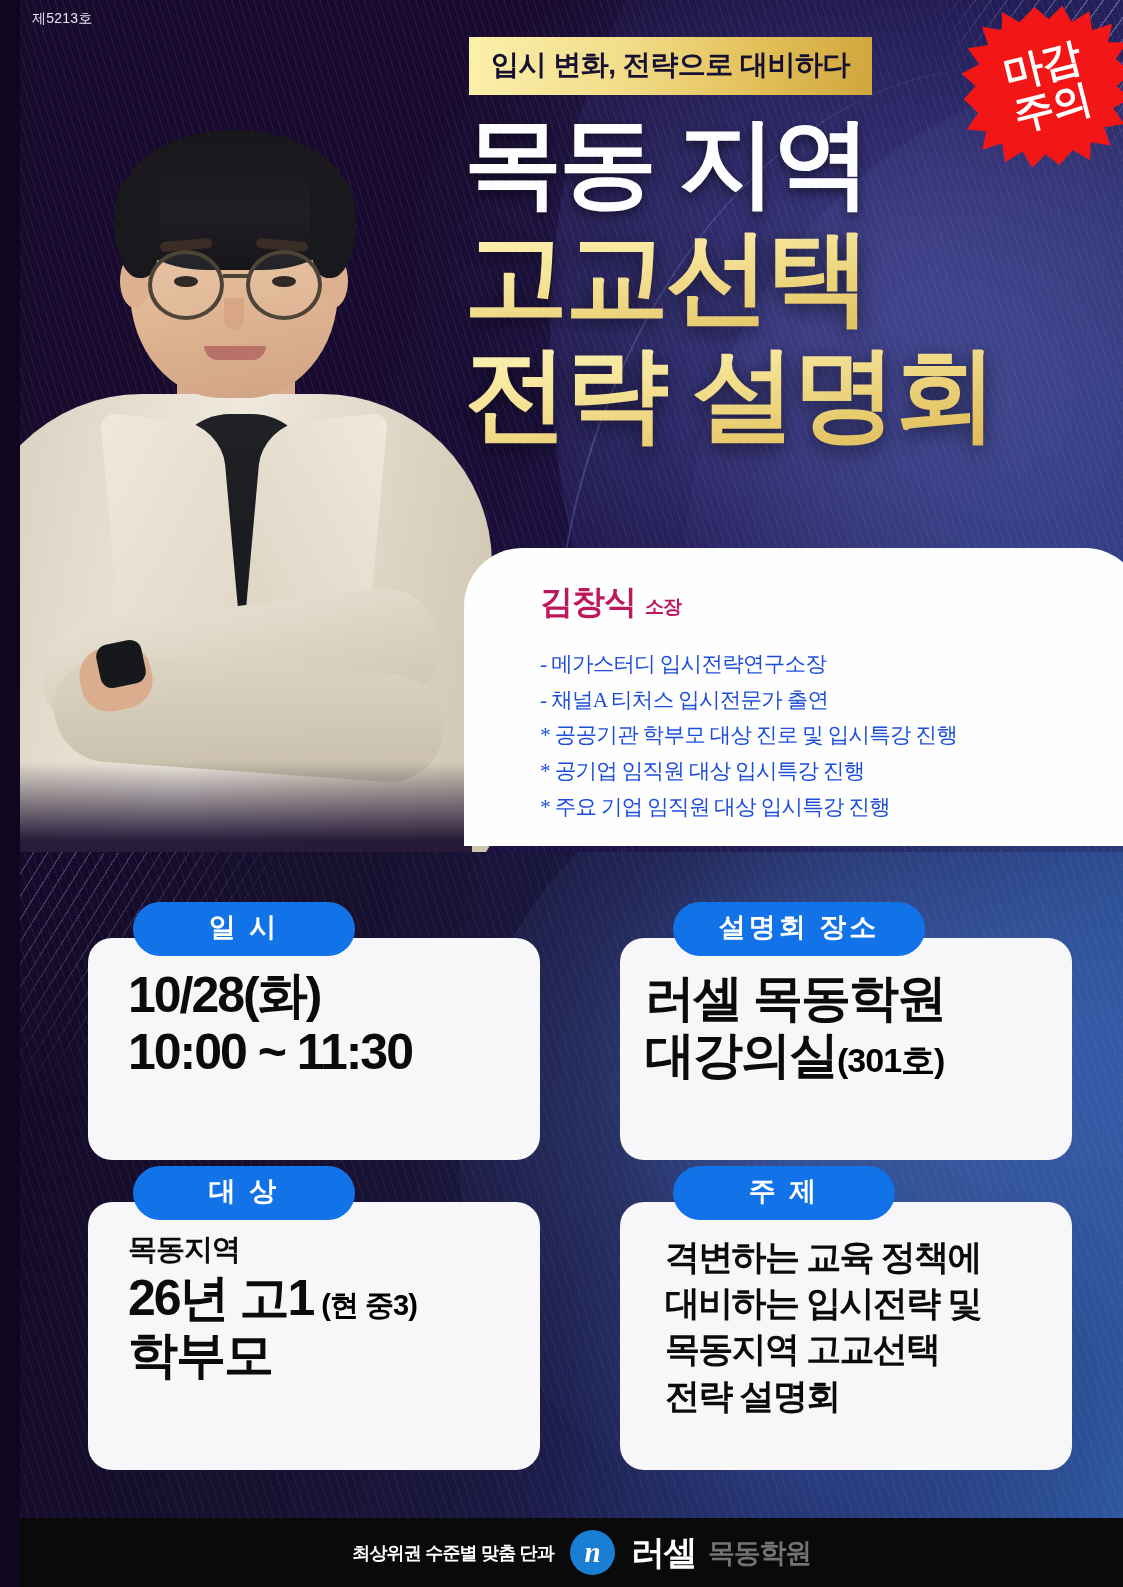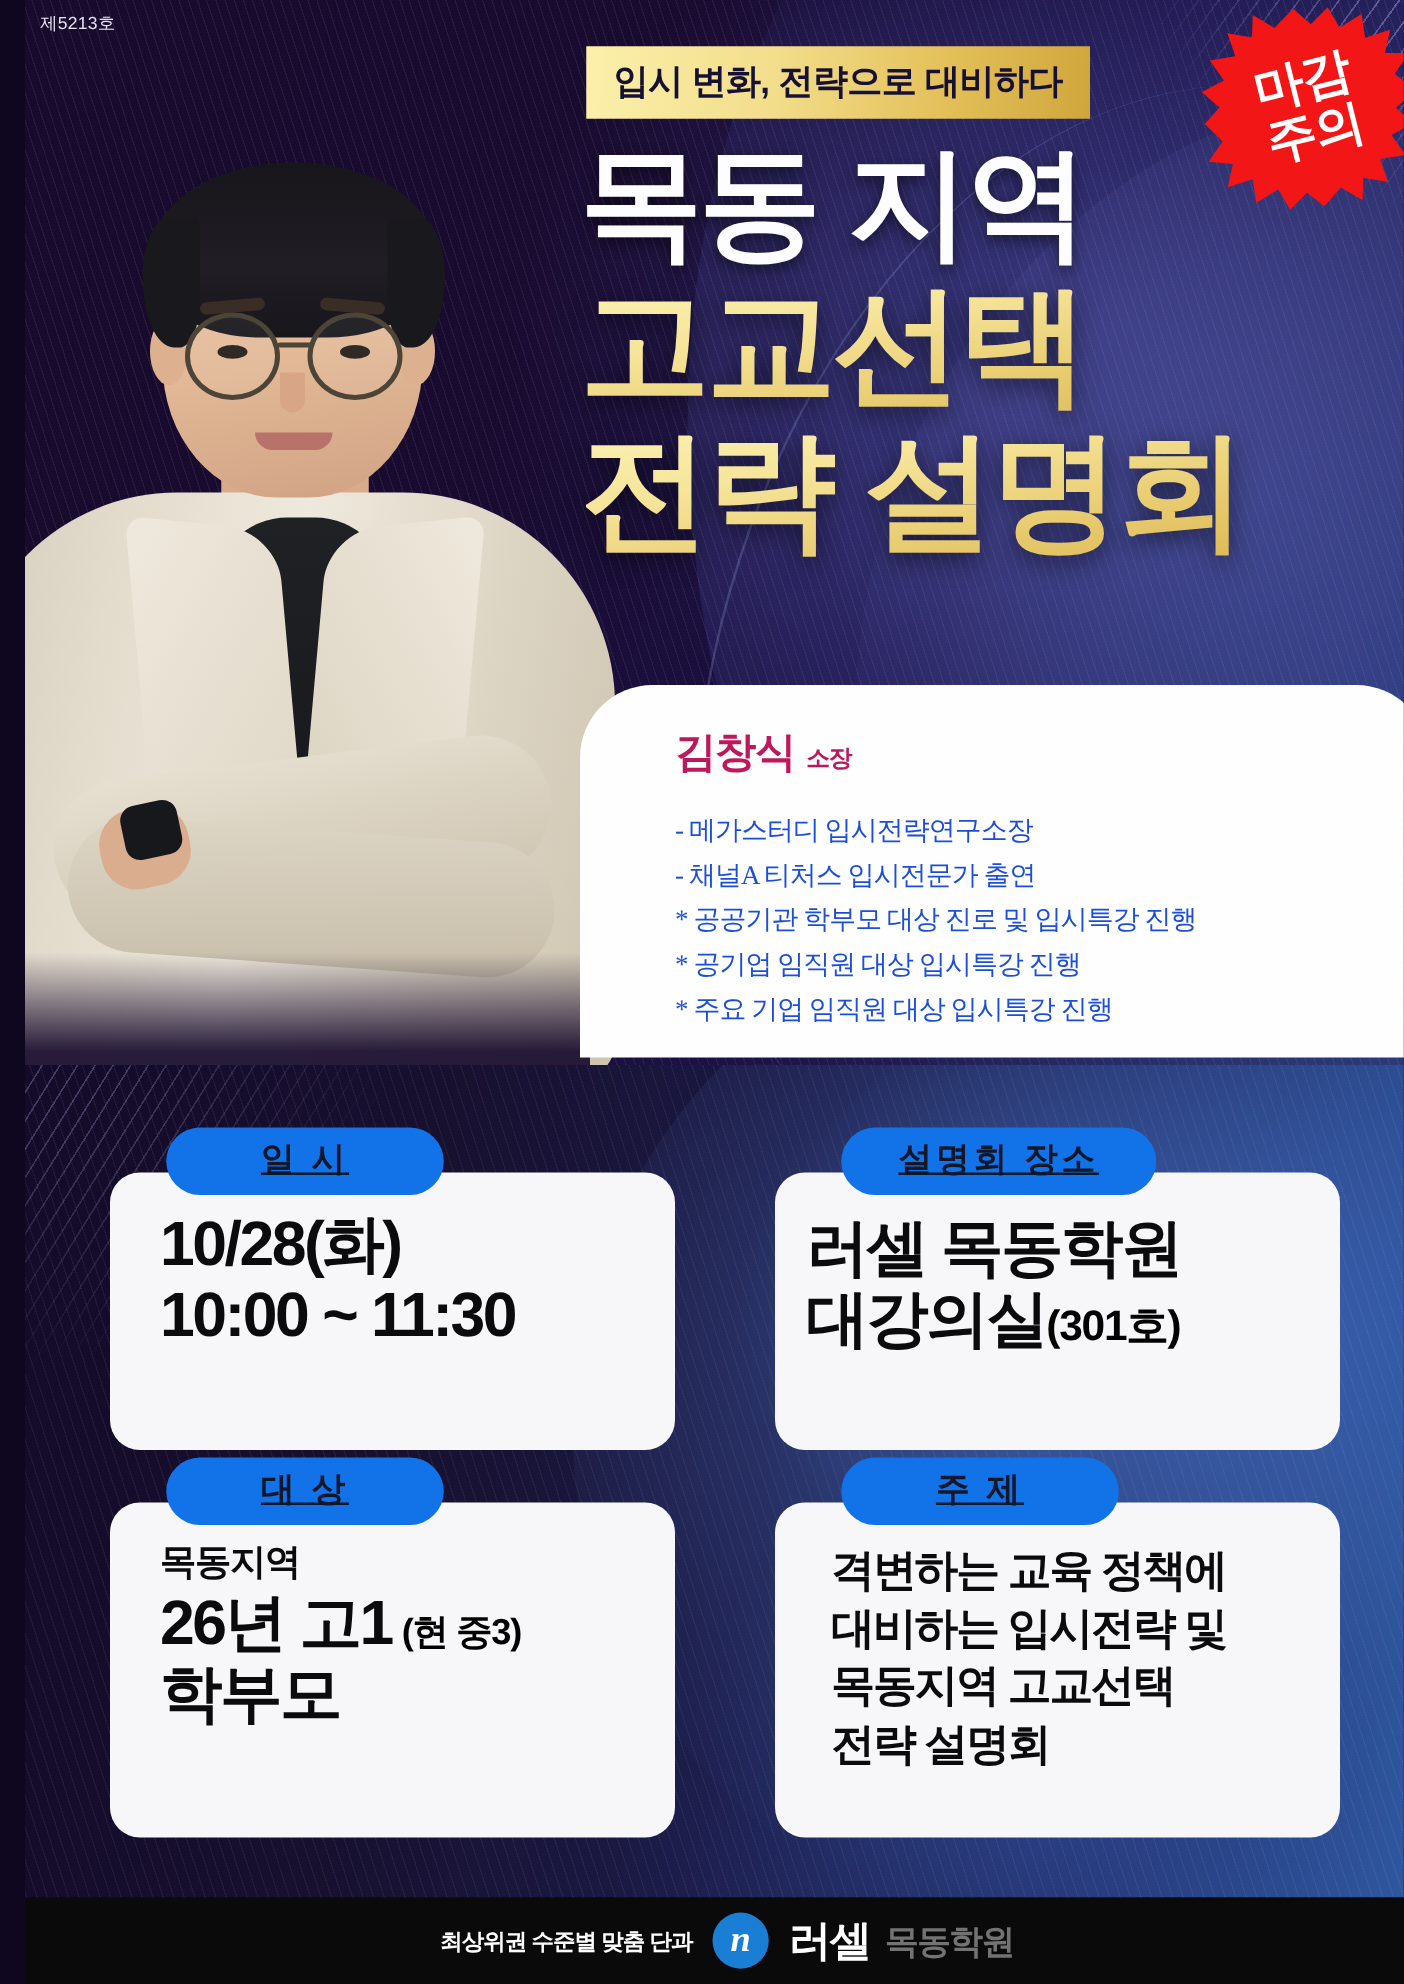--- a/index.html
+++ b/index.html
@@ -198,24 +198,24 @@
             mask-image:radial-gradient(ellipse 400px 360px at 10% 10%, #000 20%, transparent 75%);
   }
   .lower-glow {
     position:absolute; right:-12%; top:-18%; width:820px; height:820px; border-radius:50%;
     background:radial-gradient(circle at 40% 45%, rgba(90,140,225,.35), transparent 62%);
   }
 
   .cards { position:absolute; inset:0; z-index:10; }
   .card { position:absolute; background:#f7f7f9; border-radius:24px; }
   .pill {
-    position:absolute; z-index:3; background:#1272e8; color:#0f172a;
+    position:absolute; z-index:3; background:#1272e8; color:#ffffff;
     border-radius:40px; font-size:27px; font-weight:bold;
     display:flex; align-items:center; justify-content:center;
-    letter-spacing:3px; padding-bottom:4px;text-decoration:underline;
+    letter-spacing:3px; padding-bottom:4px;
   }
   .card-body { position:absolute; z-index:2; }
   .big { font-size:50px; font-weight:bold; color:#0b0b0d; line-height:1.14; letter-spacing:-2px; }
   .sub { font-size:29px; font-weight:bold; color:#0b0b0d; letter-spacing:-1px; }
   .topic-line { font-size:35px; font-weight:bold; color:#0b0b0d; line-height:1.32; letter-spacing:-1.7px; }
   .c1 { left:68px;  top:86px;  width:452px; height:222px; }
   .p1 { left:113px; top:50px;  width:222px; height:54px; }
   .b1 { left:108px; top:115px; }
   .c2 { left:600px; top:86px;  width:452px; height:222px; }
   .p2 { left:653px; top:50px;  width:252px; height:54px; }

